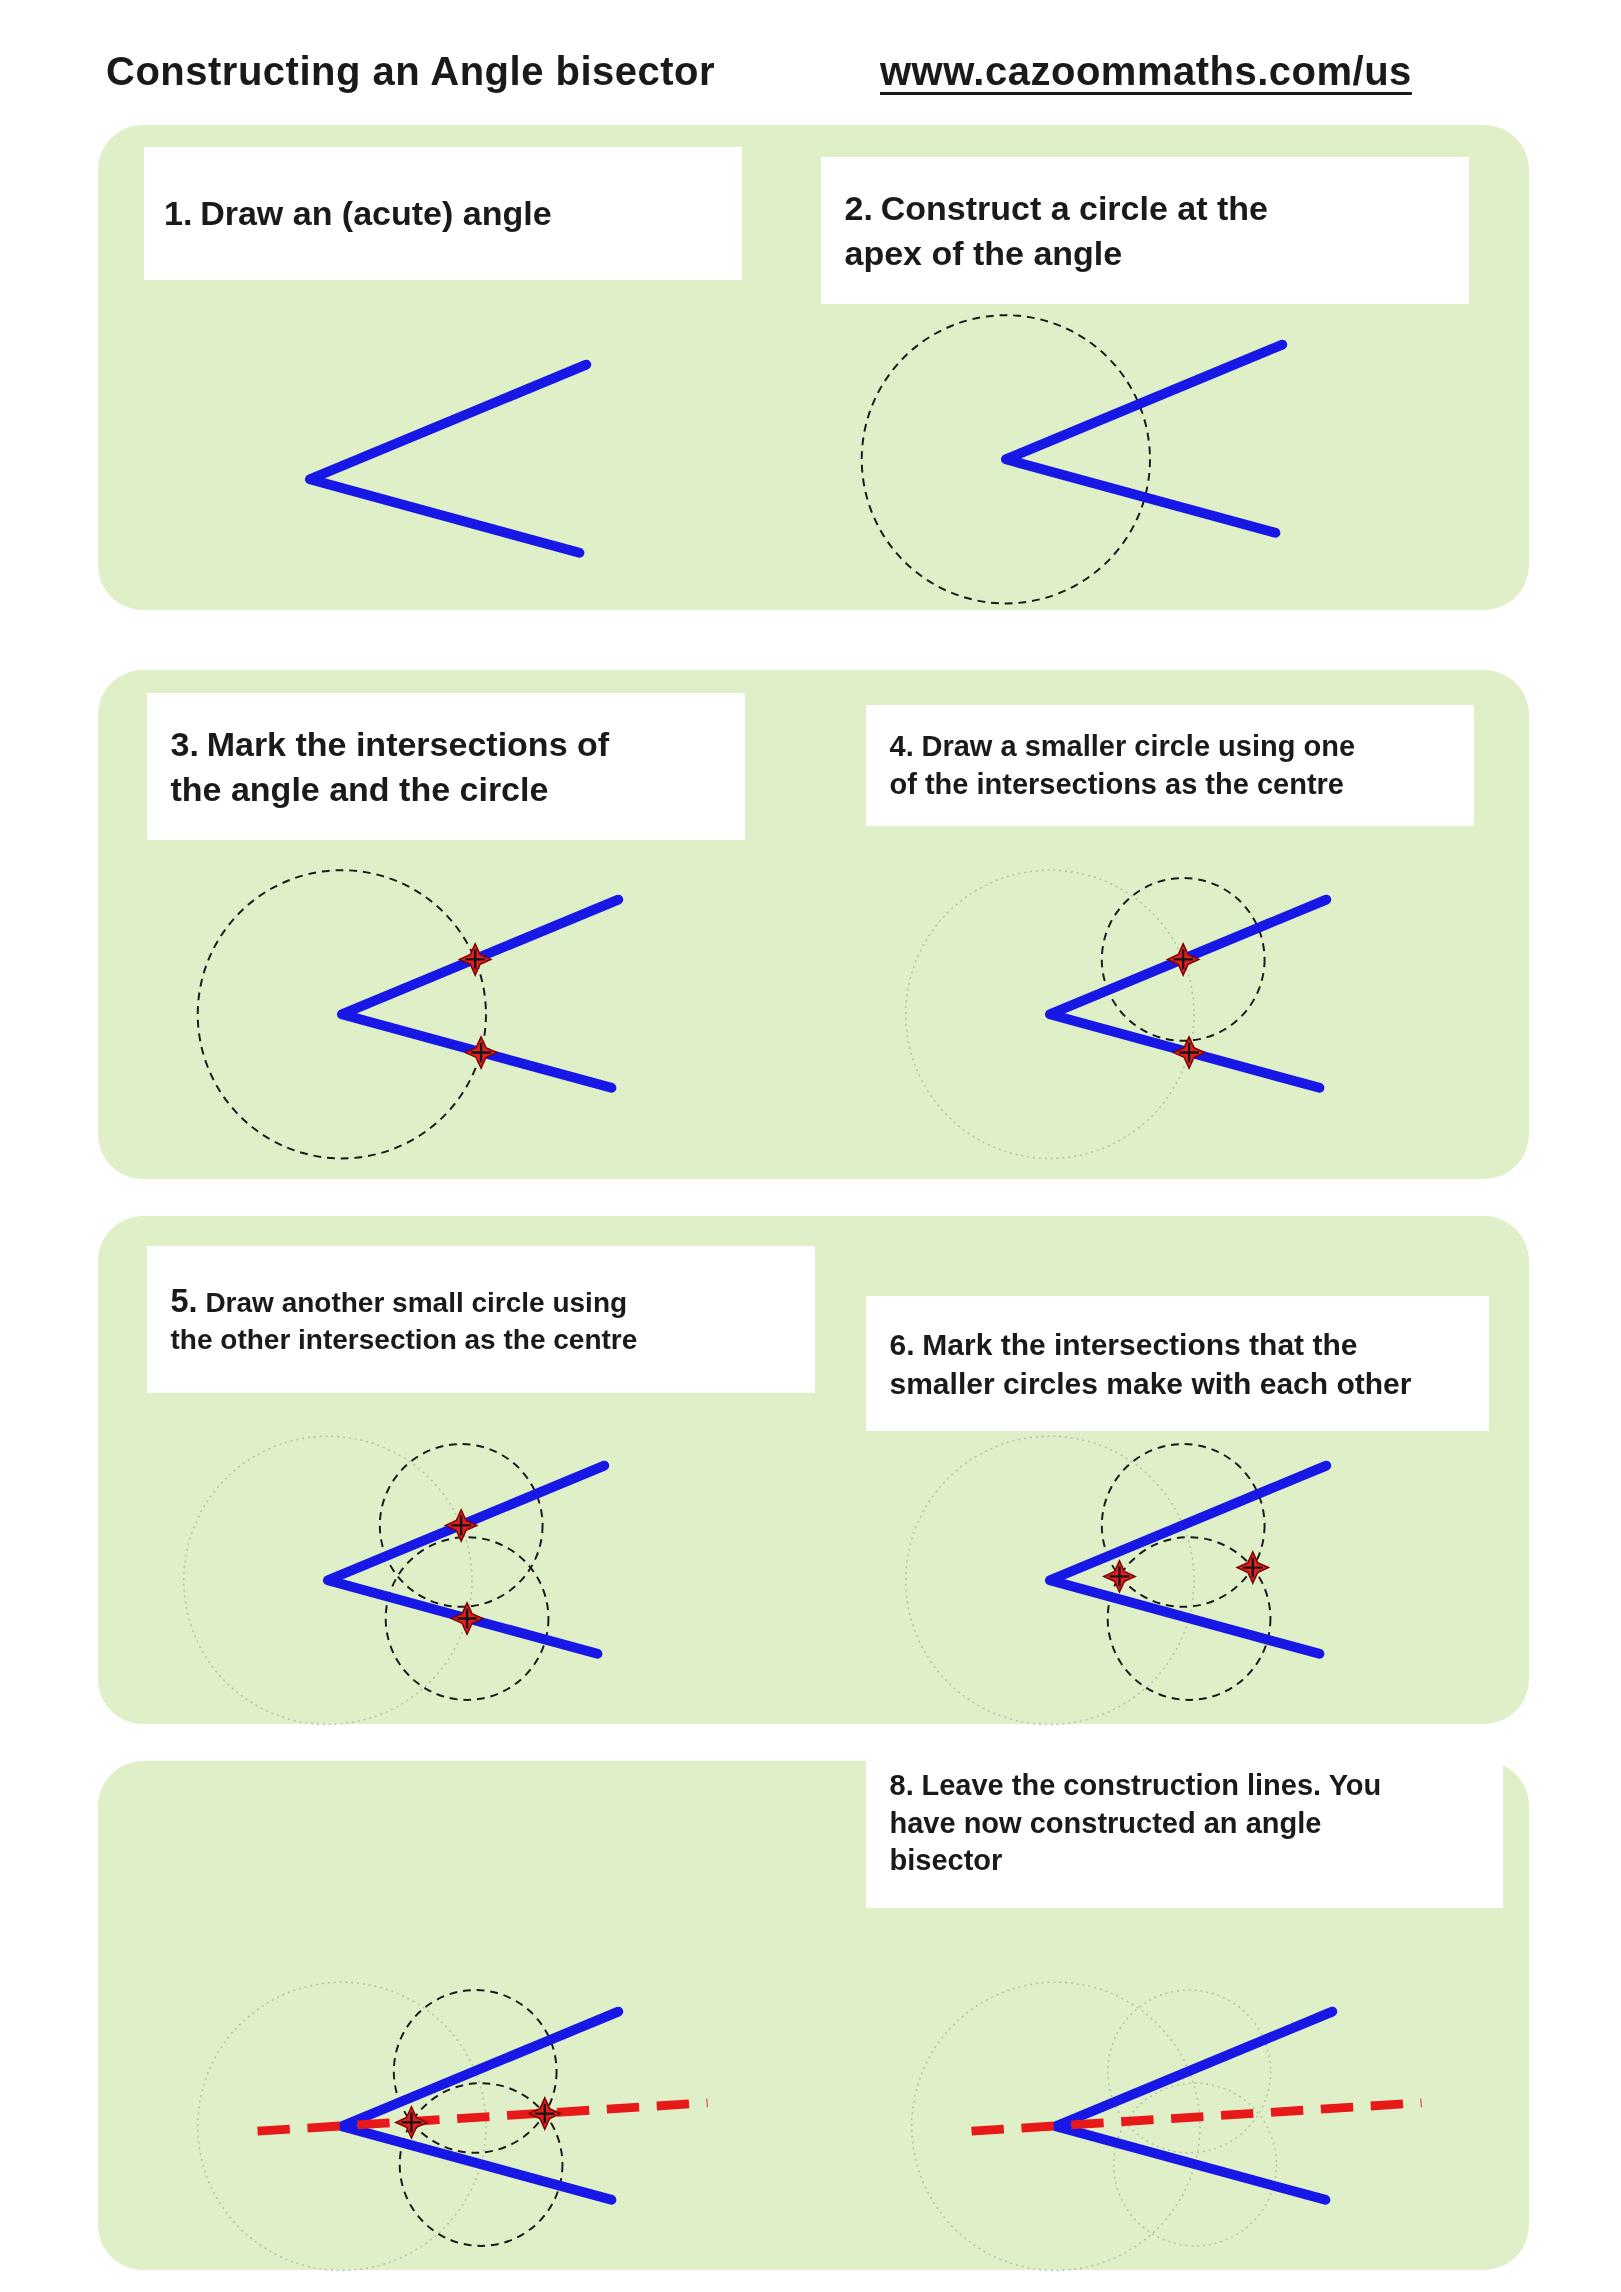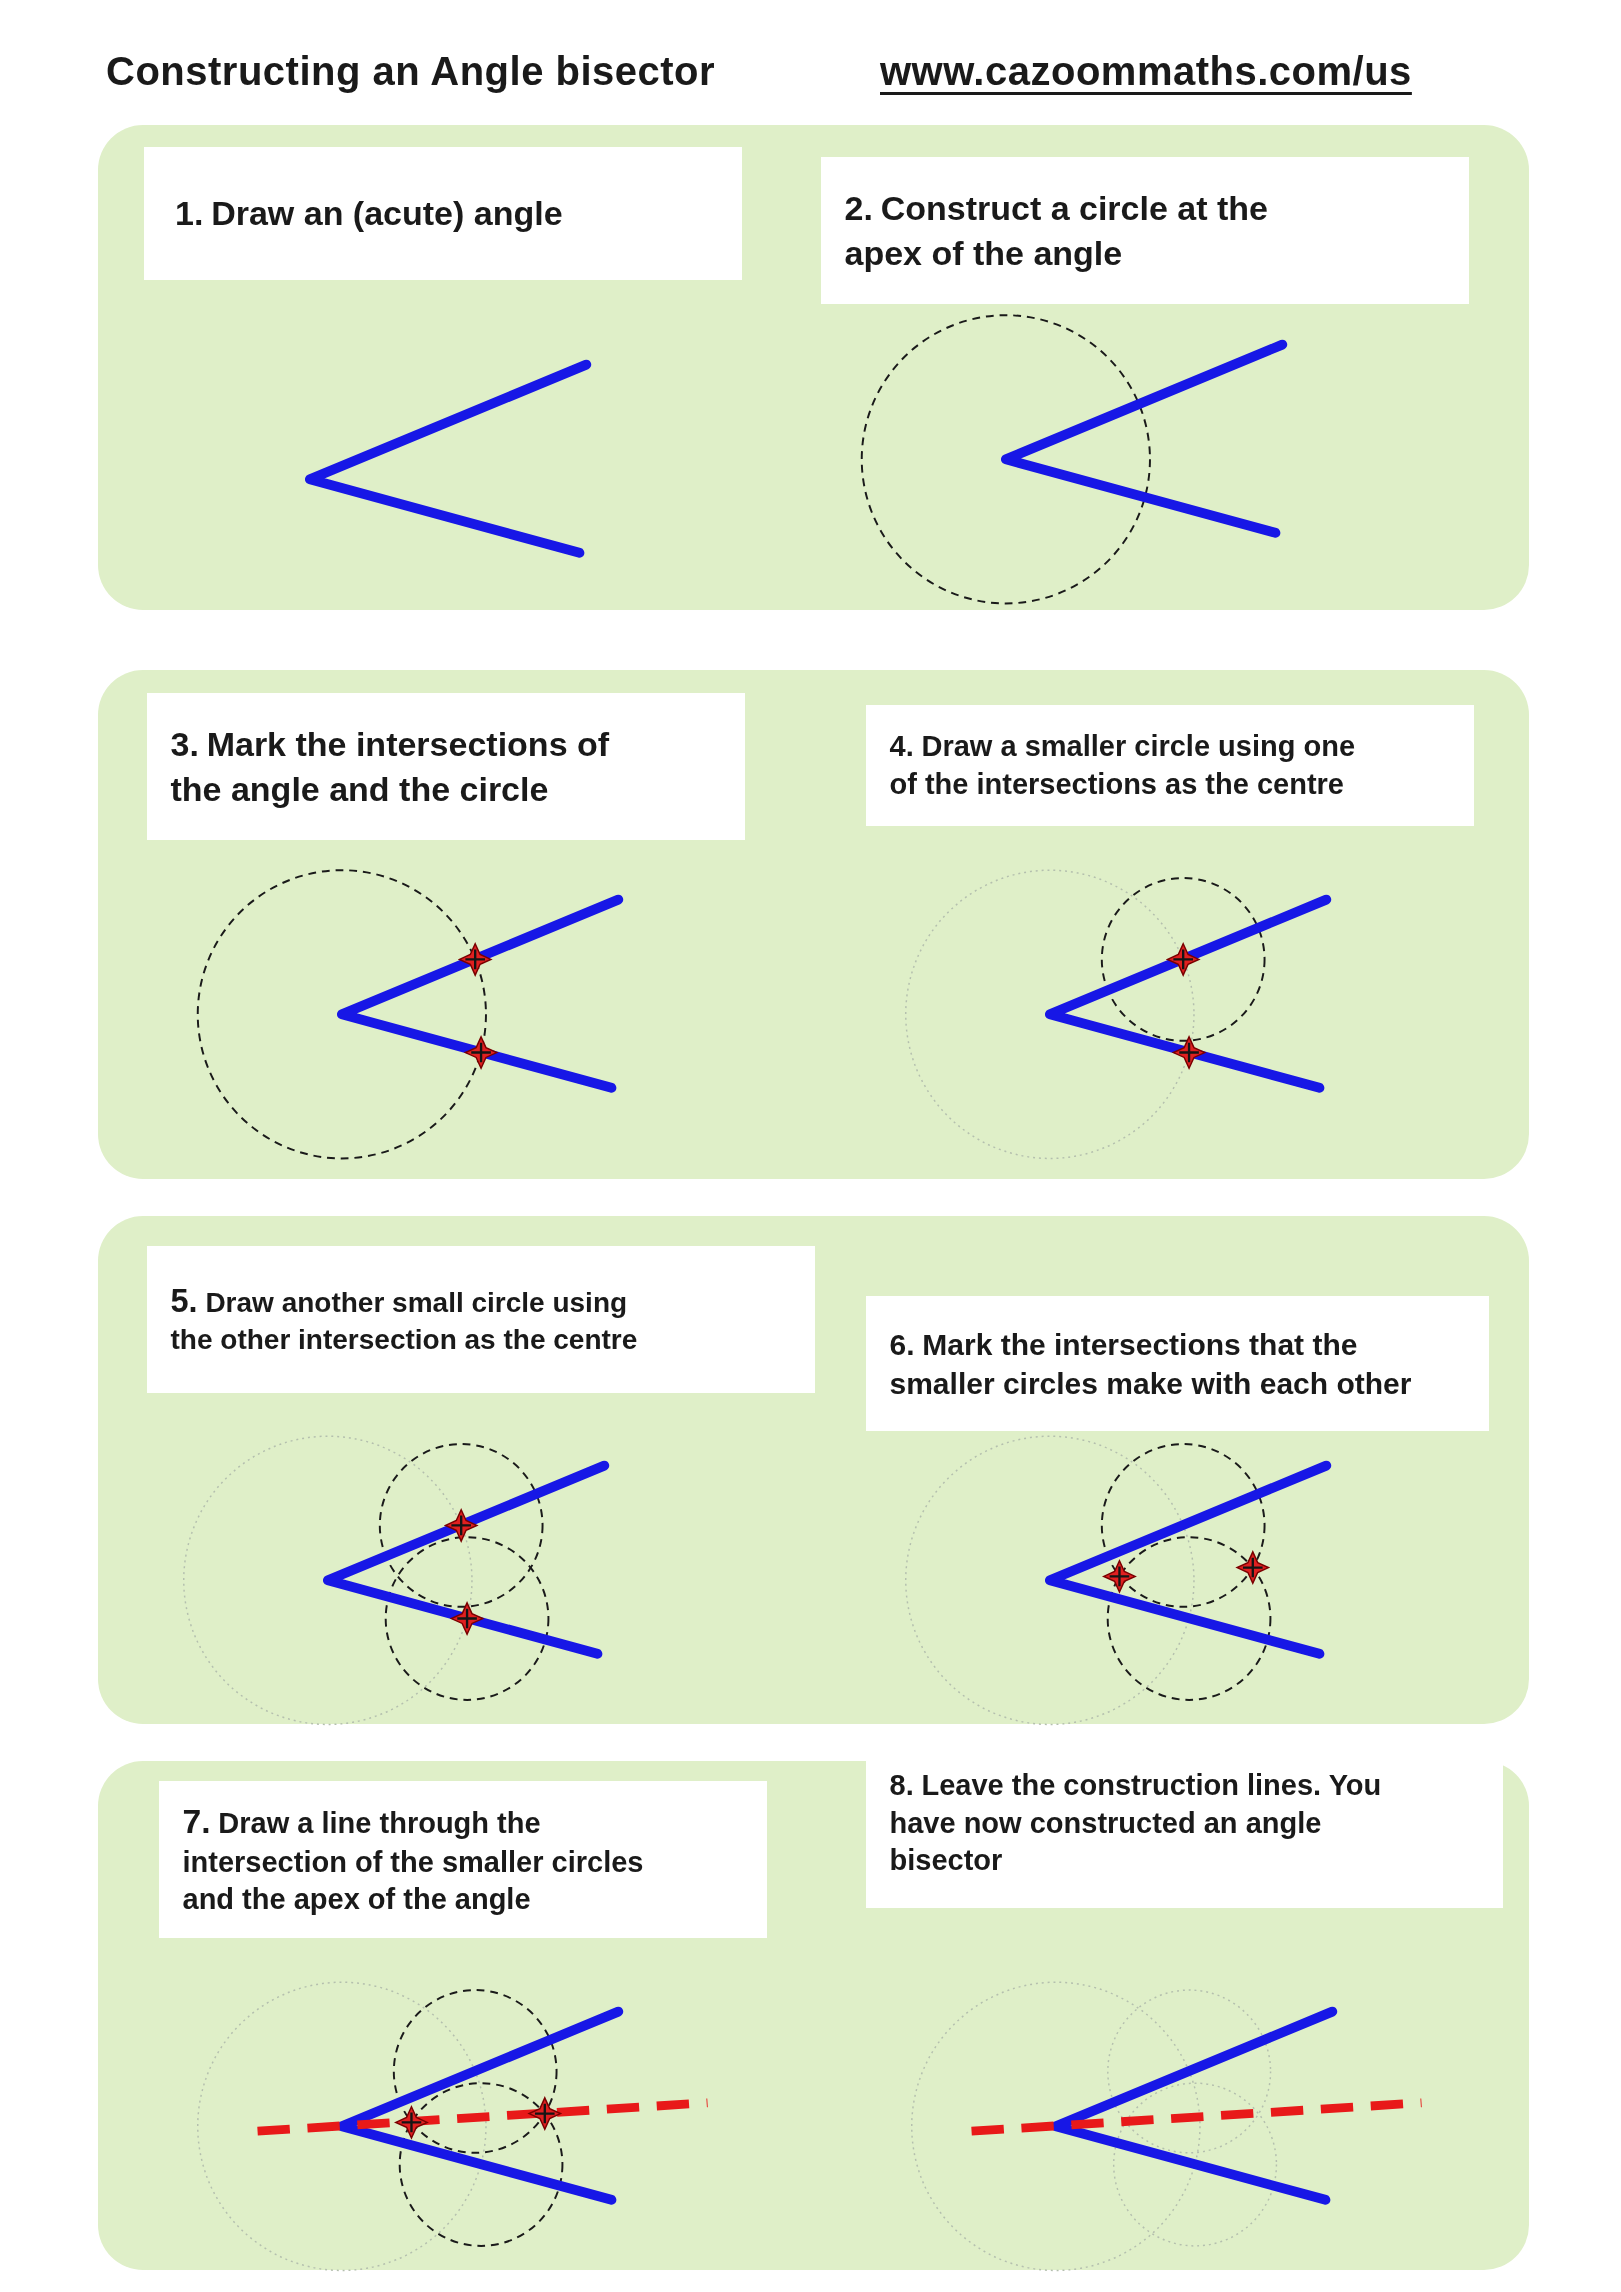--- a/index.html
+++ b/index.html
@@ -19,21 +19,21 @@
   #panel-2 { top:670px;  height:509px; }
   #panel-3 { top:1216px; height:508px; }
   #panel-4 { top:1761px; height:509px; }
 
   .label { position:absolute; background:#fff; display:flex; flex-direction:column;
            justify-content:center; padding:9.8px 23.5px; font-weight:bold;
            color:var(--text,#1a1a1a); line-height:1.3; }
   .label .line { display:block; white-space:nowrap; }
   .num { margin-right:7.8px; }
 
-  .l1 { left:144px; top:147px;  width:598px; height:133px; font-size:34px; padding-left:31px; }
+  .l1 { left:144px; top:147px;  width:598px; height:133px; font-size:34px; padding-left:20px; }
   .l2 { left:821px; top:157px;  width:648px; height:147px; font-size:34px; }
   .l3 { left:147px; top:693px;  width:598px; height:147px; font-size:34px; }
   .l4 { left:866px; top:705px;  width:608px; height:121px; font-size:29px; }
   .l5 { left:147px; top:1246px; width:668px; height:147px; font-size:28px; }
   .l6 { left:866px; top:1250px; width:623px; height:135px; font-size:30px;margin-top:46px; }
   .l7 { left:159px; top:1781px; width:608px; height:157px; font-size:29px; }
   .l8 { left:866px; top:1739px; width:637px; height:169px; font-size:29px; }
   .l5 .num, .l7 .num { font-size:1.16em; }
 
   .diagram { position:absolute; width:549px; height:402px; pointer-events:none; }
@@ -82,25 +82,20 @@
     <span class="line"><span class="num">4.</span><span>Draw a smaller circle using one</span></span>
     <span class="line">of the intersections as the centre</span>
   </div>
   <div class="label l5">
     <span class="line"><span class="num">5.</span><span>Draw another small circle using</span></span>
     <span class="line">the other intersection as the centre</span>
   </div>
   <div class="label l6">
     <span class="line"><span class="num">6.</span><span>Mark the intersections that the</span></span>
     <span class="line">smaller circles make with each other</span>
-  </div>
-  <div class="label l7">
-    <span class="line"><span class="num">7.</span><span>Draw a line through the</span></span>
-    <span class="line">intersection of the smaller circles</span>
-    <span class="line">and the apex of the angle</span>
   </div>
   <div class="label l8">
     <span class="line"><span class="num">8.</span><span>Leave the construction lines. You</span></span>
     <span class="line">have now constructed an angle</span>
     <span class="line">bisector</span>
   </div>
 
   <svg id="d1" class="diagram" viewBox="0 0 560 410">
     <path class="ray" d="M442,123 L160,240 L435,315"></path>
   </svg>

